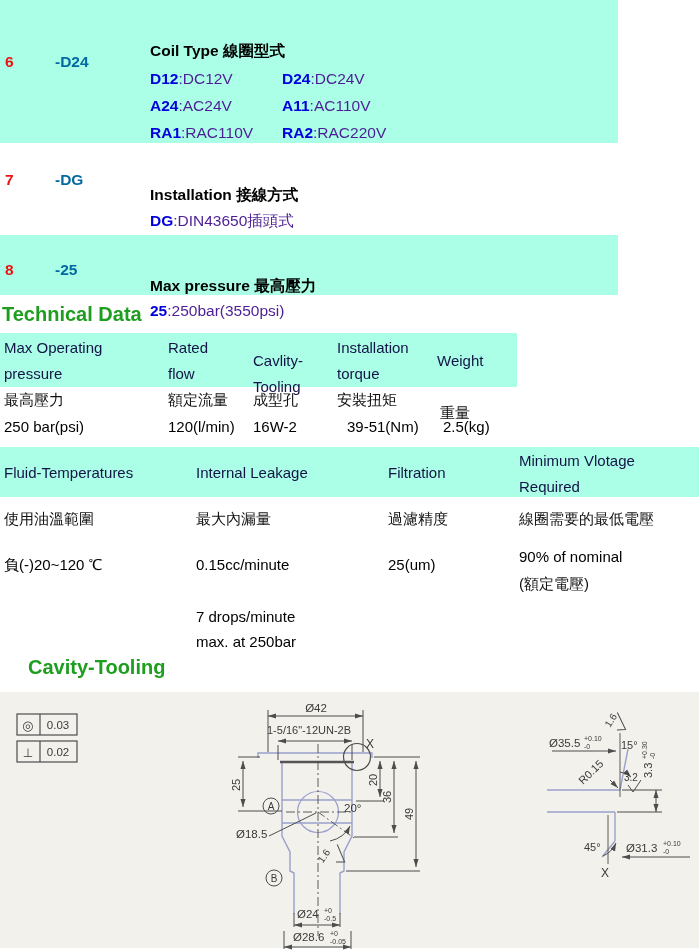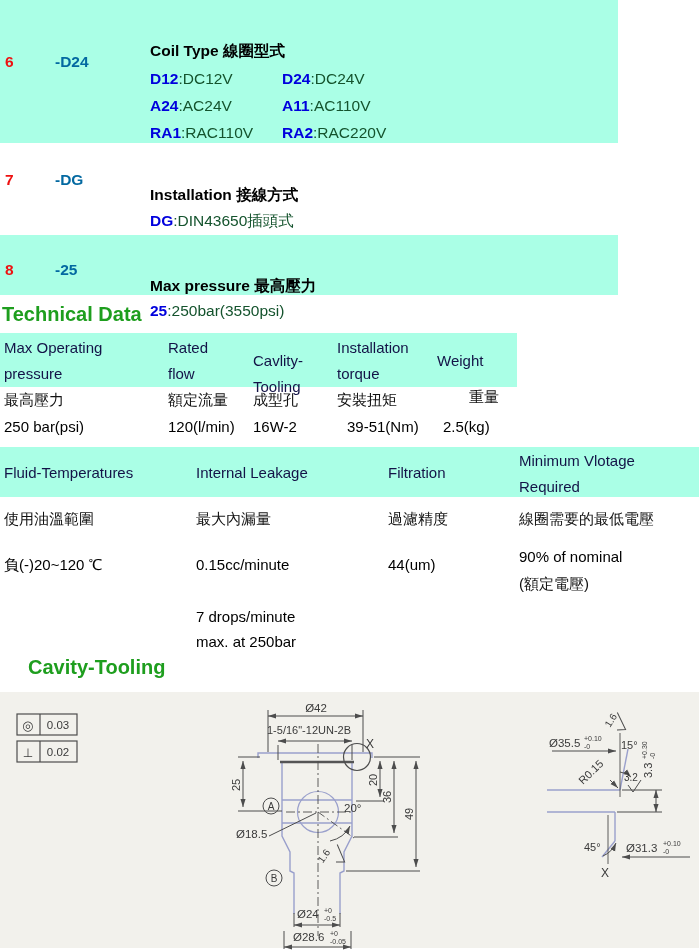--- a/index.html
+++ b/index.html
@@ -7,21 +7,21 @@
   
   .band{position:absolute;left:0;width:618px;}
   .band.cyan{background:#aaffe6;}
   .row-num{position:absolute;left:5px;font-weight:bold;font-size:15.5px;color:#ee1111;}
   .row-code{position:absolute;left:55px;font-weight:bold;font-size:15.5px;color:#0369a1;}
   .row-content{position:absolute;left:150px;top:0;font-size:15.5px;margin-top:36px;}
   .row-title{font-weight:bold;line-height:22px;}
   .opt-line{line-height:27px;white-space:nowrap;}
   .opt1{display:inline-block;min-width:132px;}
   .oc{font-weight:bold;color:#0000dd;}
-  .od{color:#14532d;}
+  .od{color:#4c1d95;}
   
   .sec-heading{position:absolute;left:2px;font-size:20px;font-weight:bold;color:#1e9e1e;}
   
   .thead-band{position:absolute;left:0;background:#aaffe6;}
   .tcell{position:absolute;font-size:15px;line-height:26px;color:#131347;white-space:nowrap;}
   .tzh{position:absolute;font-size:15px;color:#111;white-space:nowrap;}
   .tval{position:absolute;font-size:15px;color:#000;white-space:nowrap;}
   
   #drawing-svg{position:absolute;left:0;top:692px;}
   #drawing-svg text{font-family:"Liberation Sans",sans-serif;fill:#3a3a3a;}
@@ -79,42 +79,42 @@
 <div class="tcell" style="left:4px;top:335px;"><span>Max Operating</span><br><span>pressure</span></div>
 <div class="tcell" style="left:168px;top:335px;"><span>Rated</span><br><span>flow</span></div>
 <div class="tcell" style="left:253px;top:335px;margin-top:13px;"><span>Cavlity-</span><br><span>Tooling</span></div>
 <div class="tcell" style="left:337px;top:335px;"><span>Installation</span><br><span>torque</span></div>
 <div class="tcell" style="left:437px;top:348px;"><span>Weight</span></div>
 
 <div class="tzh" style="left:4px;top:391px;">最高壓力</div>
 <div class="tzh" style="left:168px;top:391px;">額定流量</div>
 <div class="tzh" style="left:253px;top:391px;">成型孔</div>
 <div class="tzh" style="left:337px;top:391px;">安裝扭矩</div>
-<div class="tzh" style="left:440px;top:388px;margin-left:29px;">重量</div>
+<div class="tzh" style="left:440px;top:404px;">重量</div>
 
 <div class="tval" style="left:4px;top:418px;">250 bar(psi)</div>
 <div class="tval" style="left:168px;top:418px;">120(l/min)</div>
 <div class="tval" style="left:253px;top:418px;">16W-2</div>
 <div class="tval" style="left:347px;top:418px;">39-51(Nm)</div>
 <div class="tval" style="left:443px;top:418px;">2.5(kg)</div>
 
 <div class="thead-band" style="top:447px;width:699px;height:50px;"></div>
 <div class="tcell" style="left:4px;top:460px;">Fluid-Temperatures</div>
 <div class="tcell" style="left:196px;top:460px;">Internal Leakage</div>
 <div class="tcell" style="left:388px;top:460px;">Filtration</div>
 <div class="tcell" style="left:519px;top:448px;"><span>Minimum Vlotage</span><br><span>Required</span></div>
 
 <div class="tzh" style="left:4px;top:510px;">使用油溫範圍</div>
 <div class="tzh" style="left:196px;top:510px;">最大內漏量</div>
 <div class="tzh" style="left:388px;top:510px;">過濾精度</div>
 <div class="tzh" style="left:519px;top:510px;">線圈需要的最低電壓</div>
 
 <div class="tval" style="left:4px;top:556px;">負(-)20~120 ℃</div>
 <div class="tval" style="left:196px;top:556px;">0.15cc/minute</div>
-<div class="tval" style="left:388px;top:556px;">44(um)</div>
+<div class="tval" style="left:388px;top:556px;">25(um)</div>
 <div class="tval" style="left:519px;top:548px;">90% of nominal</div>
 <div class="tzh" style="left:519px;top:575px;">(額定電壓)</div>
 
 <div class="tval" style="left:196px;top:608px;">7 drops/minute</div>
 <div class="tval" style="left:196px;top:633px;">max. at 250bar</div>
 
 <div class="sec-heading" style="top:656px;margin-left:26px;">Cavity-Tooling</div>
 
 <svg id="drawing-svg" width="699" height="259" viewBox="0 692 699 259">
   <defs>

